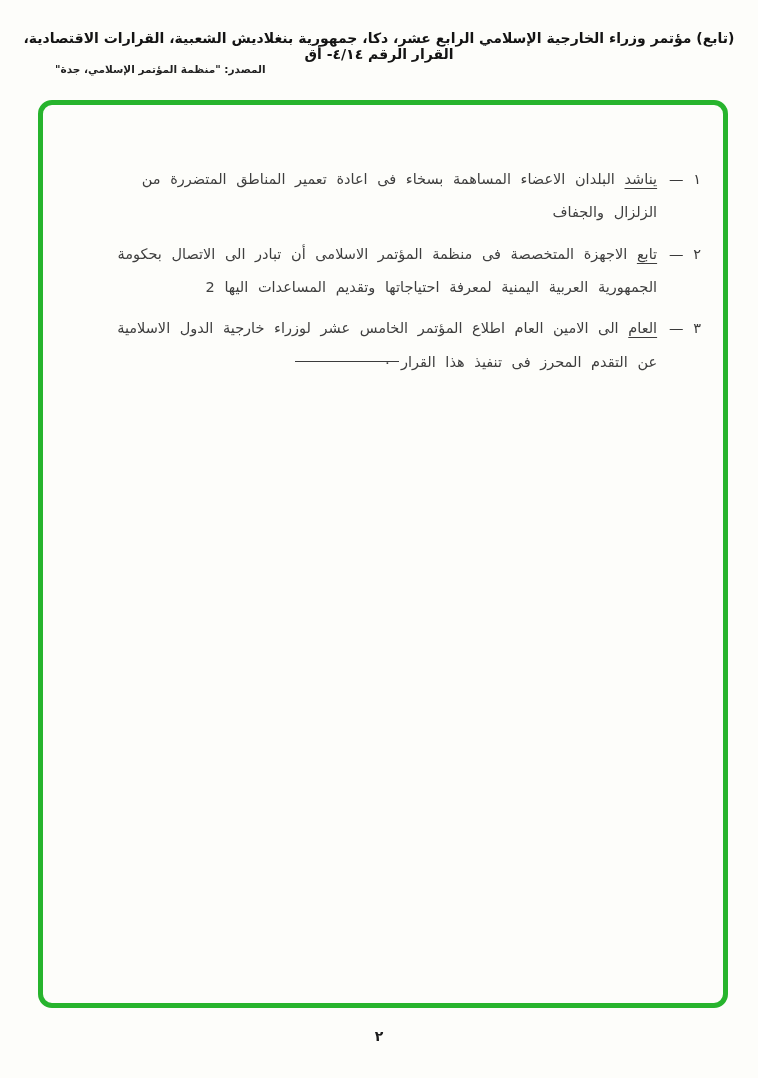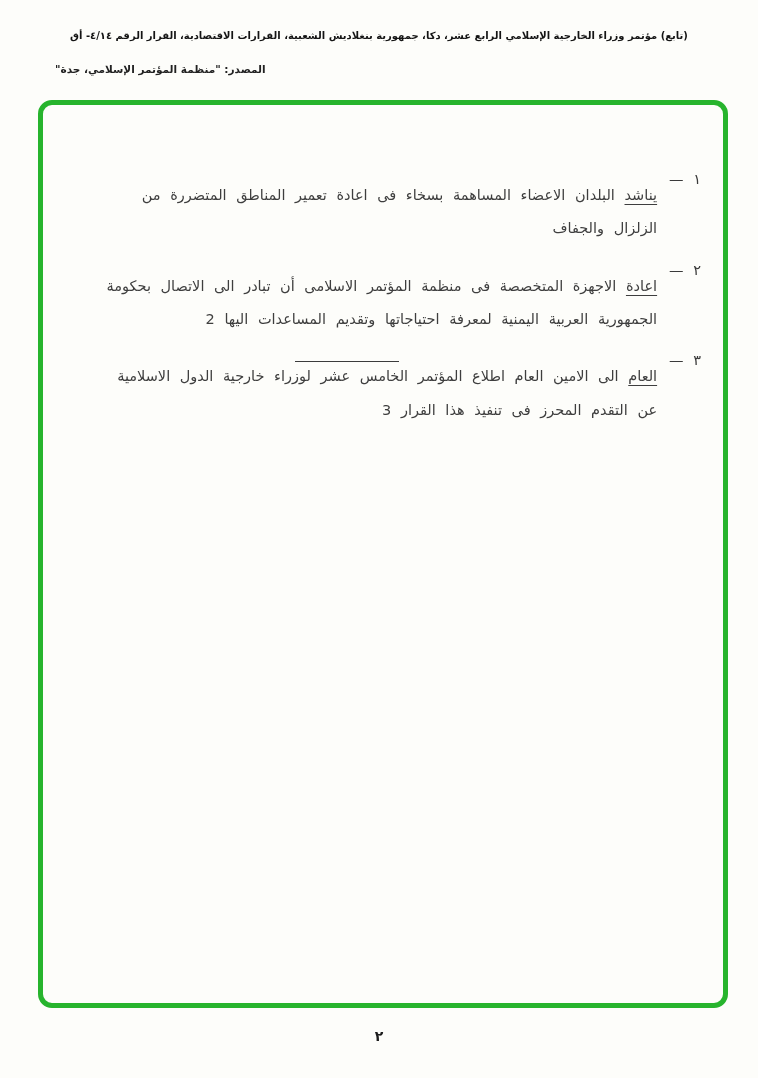--- a/index.html
+++ b/index.html
@@ -16,21 +16,21 @@
   }
 
   .doc-header {
     position: absolute;
     top: 30px;
     left: 10px;
     right: 10px;
     text-align: center;
     direction: rtl;
     font-weight: bold;
-    font-size: 10px;
+    font-size: 14px;
     color: #141414;
     letter-spacing: 0;
   }
 
   .doc-source {
     position: absolute;
     top: 63px;
     left: 55px;
     direction: rtl;
     font-weight: bold;
@@ -70,21 +70,20 @@
   }
 
   .item-number {
     white-space: nowrap;
     flex: 0 0 auto;
     color: #3a3a3a;
   }
 
   .item-text {
     flex: 1 1 auto;
-    margin-top: 16px;
   }
 
   .verb {
     text-decoration: underline;
     text-underline-offset: 4px;
   }
 
   .divider {
     position: absolute;
     top: 256px;
@@ -120,30 +119,30 @@
         <span class="item-number">١ —</span>
         <span class="item-text">
           <span class="verb">يناشد</span>
           <span>البلدان الاعضاء المساهمة بسخاء فى اعادة تعمير المناطق المتضررة من الزلزال والجفاف</span>
         </span>
       </div>
 
       <div class="item">
         <span class="item-number">٢ —</span>
         <span class="item-text">
-          <span class="verb">اعادة</span>
+          <span class="verb">تابع</span>
           <span>الاجهزة المتخصصة فى منظمة المؤتمر الاسلامى أن تبادر الى الاتصال بحكومة الجمهورية العربية اليمنية لمعرفة احتياجاتها وتقديم المساعدات اليها 2</span>
         </span>
       </div>
 
       <div class="item">
         <span class="item-number">٣ —</span>
         <span class="item-text">
           <span class="verb">العام</span>
-          <span>الى الامين العام اطلاع المؤتمر الخامس عشر لوزراء خارجية الدول الاسلامية عن التقدم المحرز فى تنفيذ هذا القرار 3</span>
+          <span>الى الامين العام اطلاع المؤتمر الخامس عشر لوزراء خارجية الدول الاسلامية عن التقدم المحرز فى تنفيذ هذا القرار ٠</span>
         </span>
       </div>
 
     </div>
 
     <div class="divider"></div>
   </div>
 
   <div class="page-number">٢</div>
 

